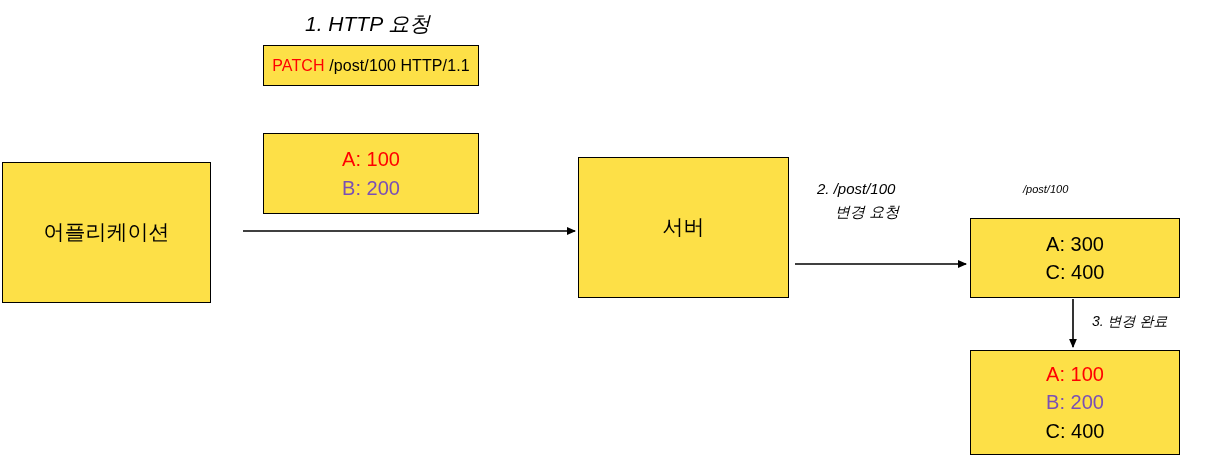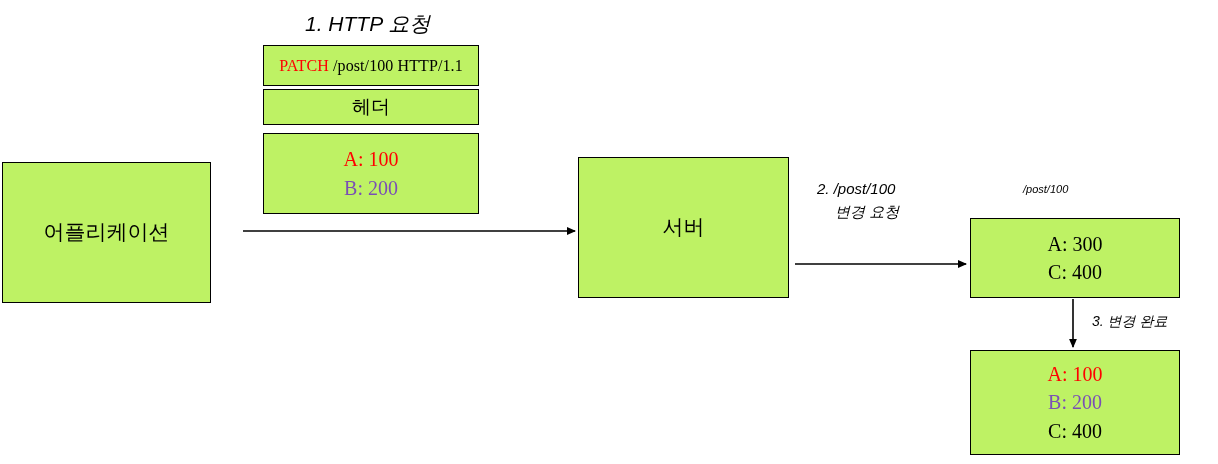--- a/index.html
+++ b/index.html
@@ -17,27 +17,26 @@
     width: 1218px;
     height: 464px;
     background: #ffffff;
     overflow: hidden;
   }
 
   
   .box {
     position: absolute;
     border: 1.6px solid #000000;
-    background: #bef264;
+    background: #fde047;
     box-sizing: border-box;
     display: flex;
     flex-direction: column;
     align-items: center;
     justify-content: center;
-    font-family: Liberation Serif, serif;
   }
   .box-label {
     font-size: 21px;
     line-height: 1.25;
     color: #000000;
     white-space: nowrap;
   }
 
   
   #req-line-box {
@@ -127,23 +126,20 @@
     <line x1="795" y1="264" x2="966" y2="264" stroke="#000000" stroke-width="1.6" marker-end="url(#ah)"></line>
     <line x1="1073" y1="299" x2="1073" y2="347" stroke="#000000" stroke-width="1.6" marker-end="url(#ah)"></line>
   </svg>
 
   <div class="caption" id="title-http-request">1. HTTP 요청</div>
 
   <div class="box" id="req-line-box">
     <div id="req-line-text"><span class="verb">PATCH</span><span class="rest"> /post/100 HTTP/1.1</span></div>
   </div>
 
-  <div class="box" id="req-header-box">
-    <div class="box-label">헤더</div>
-  </div>
 
   <div class="box" id="req-body-box">
     <div class="kv red">A: 100</div>
     <div class="kv purple">B: 200</div>
   </div>
 
   <div class="box" id="server-box">
     <div class="box-label">서버</div>
   </div>
 

